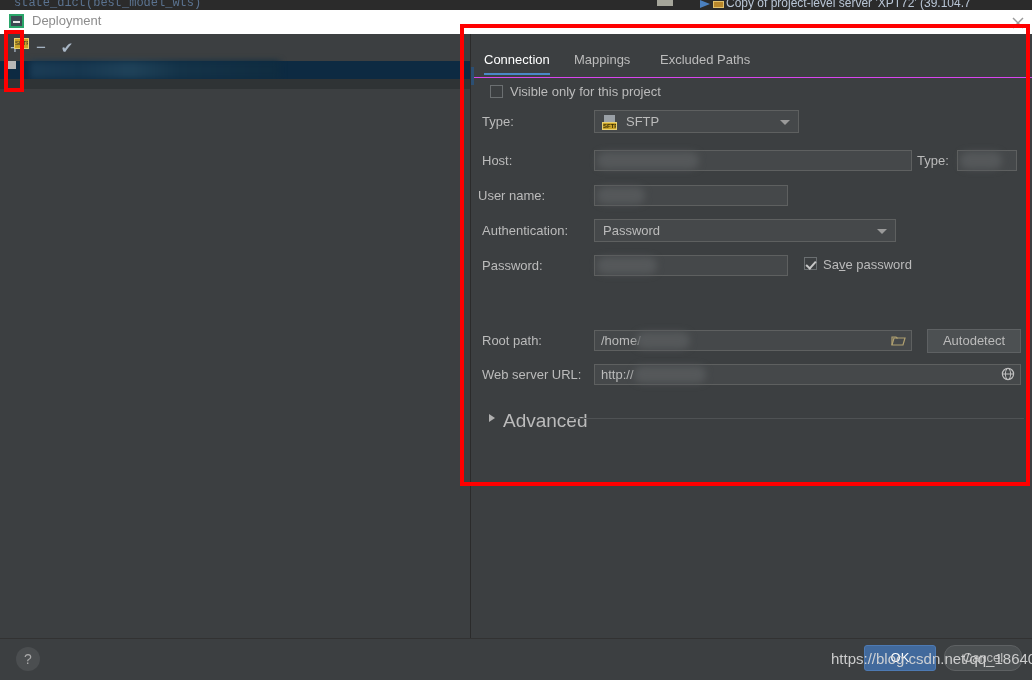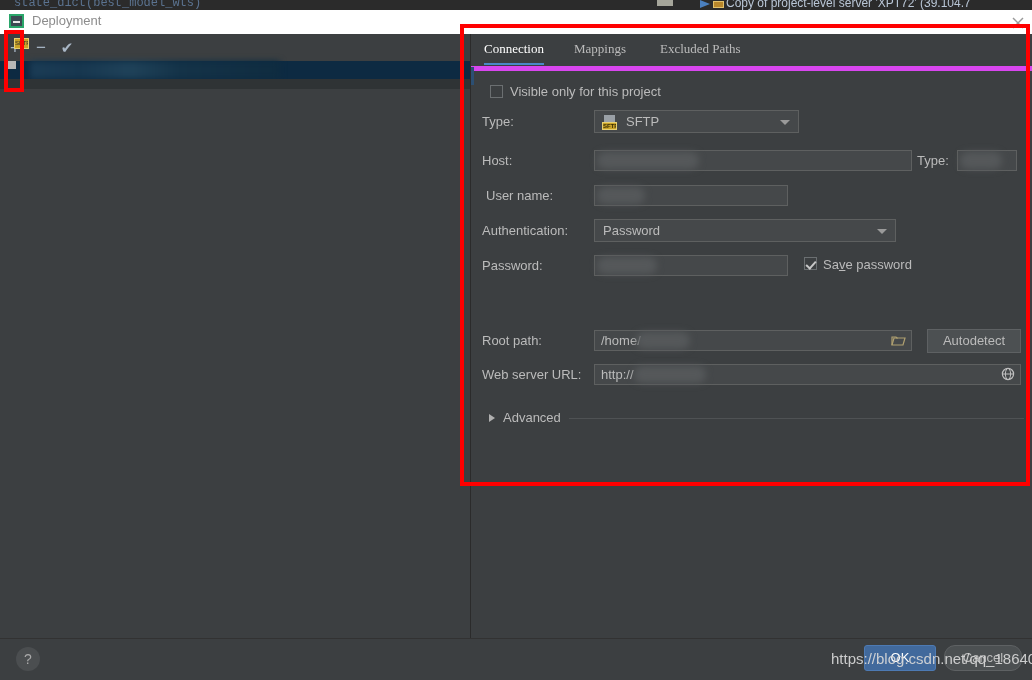--- a/index.html
+++ b/index.html
@@ -189,24 +189,23 @@
   .right-pane {
     position: absolute;
     left: 471px; top: 34px;
     width: 561px; height: 604px;
     background: #3c3f41;
   }
 
   
   .tabs {
     position: absolute;
-    left: 0; top: 0;
+    left: 0; top: 11px;
     width: 561px; height: 32px;
-    border-bottom: 5px solid #d946ef;
-    font-family: Liberation Serif, serif;
+    border-bottom: 1px solid #d946ef;
   }
   .tab {
     position: absolute;
     top: 7px;
     font-size: 13px;
     color: #bbbbbb;
     cursor: pointer;
     padding-bottom: 8px;
   }
   .tab.active { color: #ffffff; }
@@ -352,21 +351,21 @@
     left: 0; top: 4px;
     width: 0; height: 0;
     border-top: 4px solid transparent;
     border-bottom: 4px solid transparent;
     border-left: 6px solid #b0b0b0;
     cursor: pointer;
   }
   .adv-label {
     position: absolute;
     left: 14px; top: 0;
-    font-size: 13px;
+    font-size: 19px;
     color: #bbbbbb;
     cursor: pointer;
   }
   .adv-line {
     position: absolute;
     left: 80px; top: 8px;
     right: 0; height: 1px;
     background: #4f5254;
   }
 
@@ -498,21 +497,21 @@
       </div>
 
       <div class="lbl" style="left:11px; top:87px;">Host:</div>
       <div class="field" style="left:123px; top:84px; width:318px;"></div>
       <div class="blur-redact" style="left:126px; top:86px; width:102px; height:17px;"></div>
 
       <div class="lbl" style="left:446px; top:87px;">Type:</div>
       <div class="field" style="left:486px; top:84px; width:60px;"></div>
       <div class="blur-redact" style="left:489px; top:86px; width:42px; height:17px;"></div>
 
-      <div class="lbl" style="left:15px; top:122px;">User name:</div>
+      <div class="lbl" style="left:7px; top:122px;">User name:</div>
       <div class="field" style="left:123px; top:119px; width:194px;"></div>
       <div class="blur-redact" style="left:126px; top:121px; width:48px; height:17px;"></div>
 
       <div class="lbl" style="left:11px; top:157px;">Authentication:</div>
       <div class="combo" style="left:123px; top:153px; width:302px; padding-left:26px;">
         <span style="position:absolute; left:8px; top:0;">Password</span>
         <span class="caret"></span>
       </div>
 
       <div class="lbl" style="left:11px; top:192px;">Password:</div>

